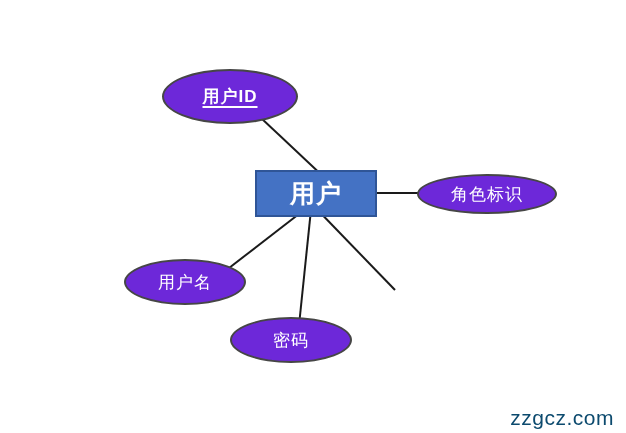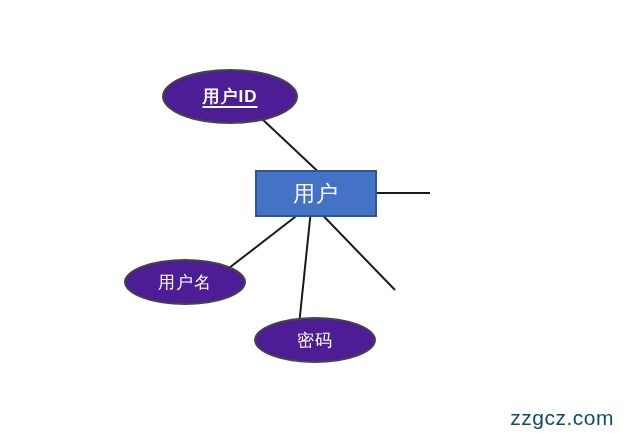--- a/index.html
+++ b/index.html
@@ -23,38 +23,38 @@
   .node {
     position: absolute;
     display: flex;
     align-items: center;
     justify-content: center;
     box-sizing: border-box;
     color: #ffffff;
     letter-spacing: 1px;
   }
   .attr-ellipse {
-    background: #4c1d95;
+    background: #6d28d9;
     border: 2px solid #464646;
     border-radius: 50%;
     font-size: 17px;
     font-weight: 400;
   }
   .entity-rect {
     background: #4472c4;
     border: 2px solid #2f5597;
-    font-size: 22px;
-    font-weight: 400;
+    font-size: 25px;
+    font-weight: 700;
   }
   
   #node-user-id   { left: 162px; top:  69px; width: 136px; height: 55px; font-weight: 700; }
   #node-entity    { left: 255px; top: 170px; width: 122px; height: 47px; }
   #node-role-flag { left: 417px; top: 174px; width: 140px; height: 40px; }
   #node-username  { left: 124px; top: 259px; width: 122px; height: 46px; text-align: center; }
-  #node-password  { left: 254px; top: 317px; width: 122px; height: 46px; }
+  #node-password  { left: 230px; top: 317px; width: 122px; height: 46px; }
   #node-email     { left: 352px; top: 273px; width: 120px; height: 44px; }
   .pk-underline {
     text-decoration: underline;
     text-underline-offset: 4px;
     text-decoration-thickness: 2px;
   }
   #watermark {
     position: absolute;
     right: 12px;
     bottom: 3px;
@@ -77,20 +77,23 @@
   </svg>
 
   <div class="node attr-ellipse" id="node-user-id">
     <span class="pk-underline">用户ID</span>
   </div>
 
   <div class="node entity-rect" id="node-entity">
     <span>用户</span>
   </div>
 
+  <div class="node attr-ellipse" id="node-role-flag">
+    <span>角色标识</span>
+  </div>
 
   <div class="node attr-ellipse" id="node-username">
     <span>用户名</span>
   </div>
 
   <div class="node attr-ellipse" id="node-password">
     <span>密码</span>
   </div>
 
 

